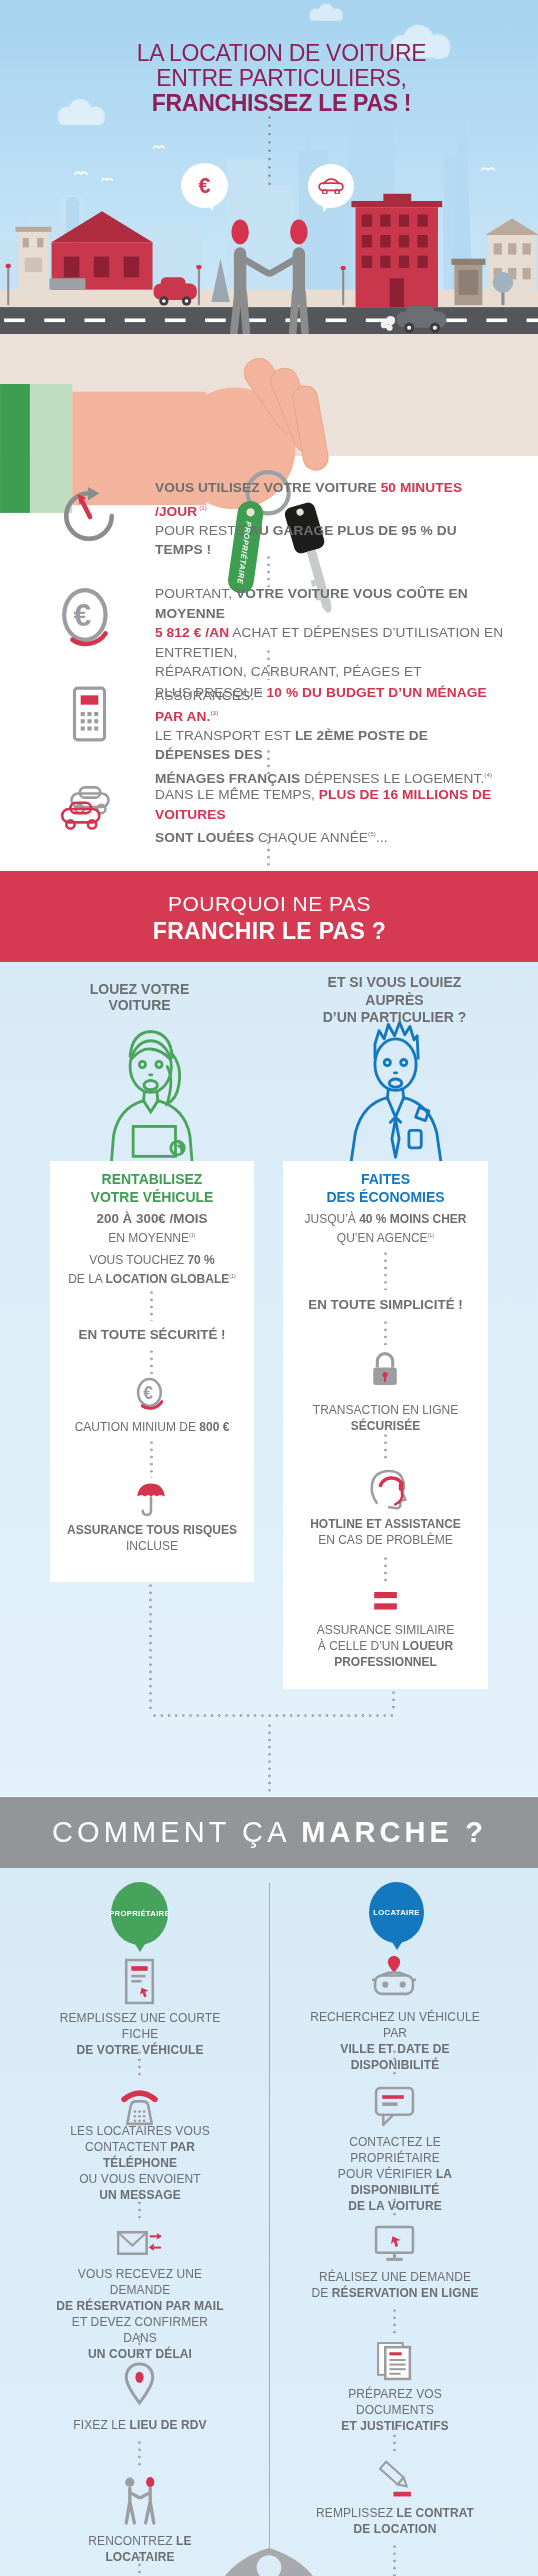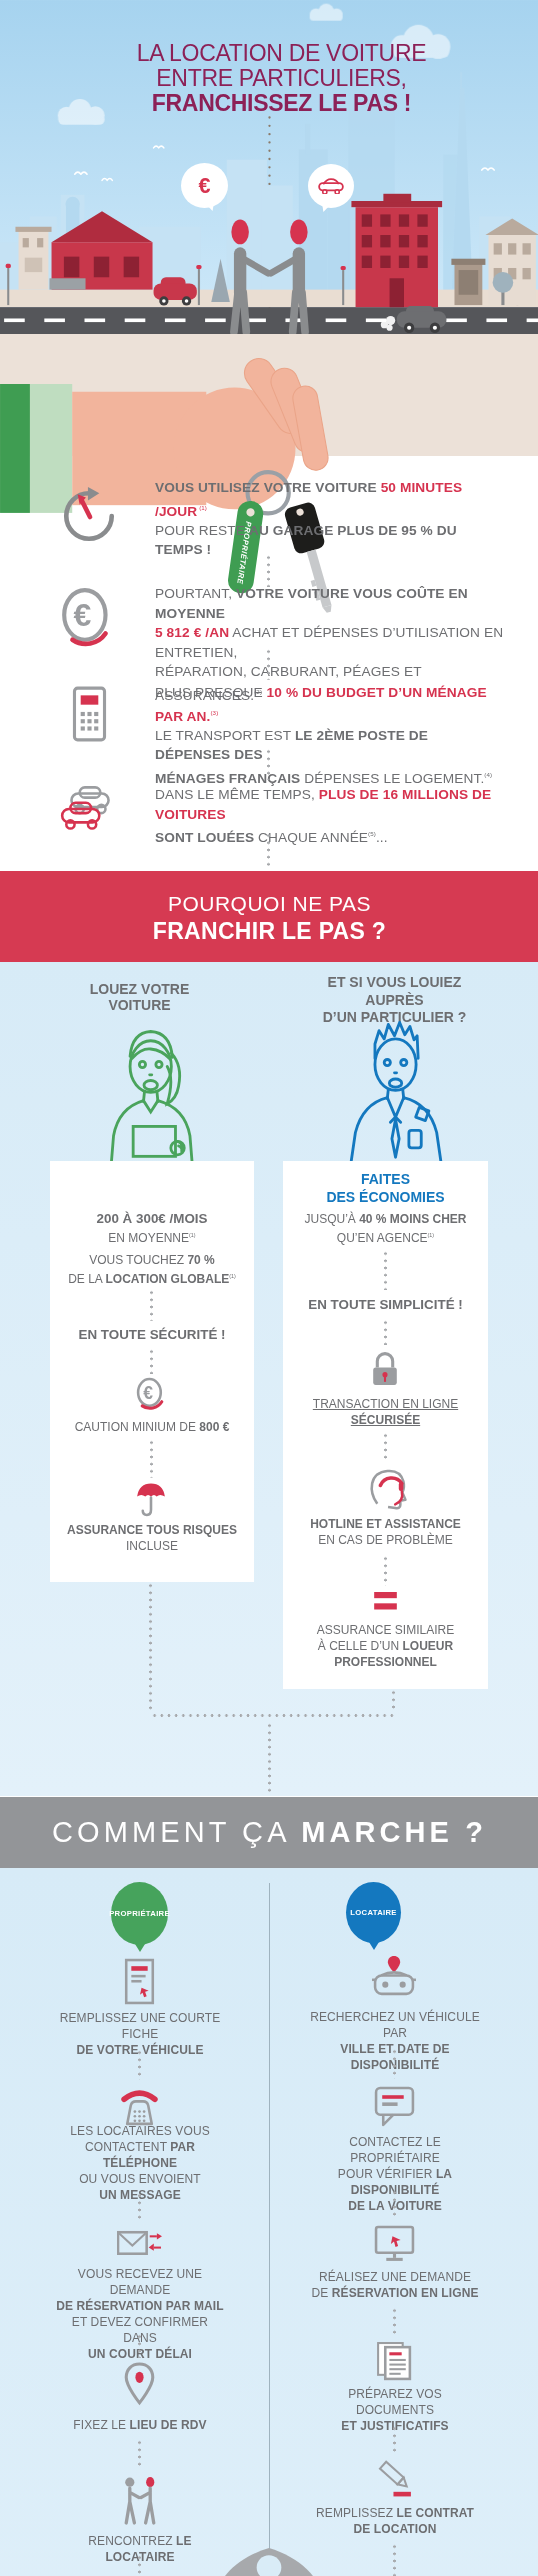--- a/index.html
+++ b/index.html
@@ -391,20 +391,24 @@
       <path d="M90,162 Q42,174 28,230 L20,285"></path>
       <path d="M122,162 Q172,174 186,230 L194,285"></path>
       <path d="M90,162 L106,200 L96,210 M122,162 L106,200 L116,210"></path>
       <path d="M106,204 L99,242 L106,278 L113,242 Z"></path>
       <rect x="132" y="226" width="24" height="34" rx="5"></rect>
       <rect x="148" y="184" width="20" height="20" transform="rotate(20 158 194)"></rect>
     </g>
   </svg>
 
   <div class="abs card" style="left:50px;top:1161px;width:204px;height:421px;">
+    <div class="abs cardhead green" style="top:10.3px;">
+      <div>RENTABILISEZ</div>
+      <div>VOTRE VÉHICULE</div>
+    </div>
     <div class="cline" style="top:50px;">
       <div class="b" style="font-size:13.4px;">200 À 300€ /MOIS</div>
       <div><span>EN MOYENNE</span><sup>(1)</sup></div>
     </div>
     <div class="cline" style="top:91px;">
       <div><span>VOUS TOUCHEZ </span><span class="b">70 %</span></div>
       <div><span>DE LA </span><span class="b">LOCATION GLOBALE</span><sup>(1)</sup></div>
     </div>
     <div class="vd" style="left:100px;top:128px;height:32px;"></div>
     <div class="cline green b" style="top:166px;font-size:13.4px;">EN TOUTE SÉCURITÉ !</div>
@@ -439,21 +443,21 @@
     </div>
     <div class="vd" style="left:101px;top:89px;height:40px;"></div>
     <div class="cline blue b" style="top:136px;font-size:13.4px;">EN TOUTE SIMPLICITÉ !</div>
     <div class="vd" style="left:101px;top:158px;height:26px;"></div>
     <svg class="abs" style="left:84px;top:188px;" width="36" height="39" viewBox="0 0 70 76">
       <path d="M20,36 V24 a15,15 0 0 1 30,0 V36" stroke="#9b9da0" stroke-width="6" fill="none"></path>
       <rect x="12" y="36" width="46" height="34" rx="5" fill="#9b9da0"></rect>
       <circle cx="35" cy="50" r="5" fill="#d6334f"></circle>
         <rect x="33" y="52" width="4" height="12" fill="#d6334f"></rect>
     </svg>
-    <div class="cline" style="top:235px;text-decoration:underline;">
+    <div class="cline" style="top:241px;">
       <div>TRANSACTION EN LIGNE</div>
       <div class="b">SÉCURISÉE</div>
     </div>
     <div class="vd" style="left:101px;top:271px;height:29px;"></div>
     <svg class="abs" style="left:82px;top:306px;" width="43" height="43" viewBox="0 0 84 84">
       <path d="M24,72 q-14,-20 -10,-40 q5,-22 30,-24 q25,-2 31,20 q3,12 -2,22 l6,14 -10,2 v8 q0,8 -10,6 l-14,-2" stroke="#9b9da0" stroke-width="5" fill="none" stroke-linejoin="round"></path>
       <path d="M30,36 a24,24 0 0 1 42,-4" stroke="#d6334f" stroke-width="7" fill="none" stroke-linecap="round"></path>
       <rect x="66" y="30" width="9" height="17" rx="4" fill="#d6334f"></rect>
       <path d="M72,48 q4,18 -13,25" stroke="#d6334f" stroke-width="5" fill="none" stroke-linecap="round"></path>
     </svg>
@@ -483,21 +487,21 @@
       <span>COMMENT ÇA </span><span class="b">MARCHE ?</span>
     </span>
   </div>
 
   <div class="abs" style="left:0;top:1868px;width:539px;height:1064px;background:linear-gradient(#d7ebf7,#e0f0fa);"></div>
   <div class="abs" style="left:269px;top:1883px;width:0.5px;height:711px;background:#9fb3bf;"></div>
 
   <div class="balloon bg-green" style="left:111px;top:1882px;width:57px;height:63px;">
     <span>PROPRIÉTAIRE</span>
   </div>
-  <div class="balloon bg-blue" style="left:346px;top:1882px;width:55px;height:61px;">
+  <div class="balloon bg-blue" style="left:369px;top:1882px;width:55px;height:61px;">
     <span>LOCATAIRE</span>
   </div>
 
   <svg class="abs" style="left:124px;top:1958px;" width="31" height="47" viewBox="0 0 60 92">
     <rect x="4" y="4" width="52" height="84" stroke="#9b9da0" stroke-width="5" fill="none"></rect>
     <rect x="14" y="16" width="32" height="9" fill="#d6334f"></rect>
     <rect x="14" y="33" width="28" height="5" fill="#9b9da0"></rect>
       <rect x="14" y="43" width="20" height="5" fill="#9b9da0"></rect>
     <polygon points="34,58 48,64 41,66 44,75 39,77 36,68 31,72" fill="#d6334f"></polygon>
   </svg>

